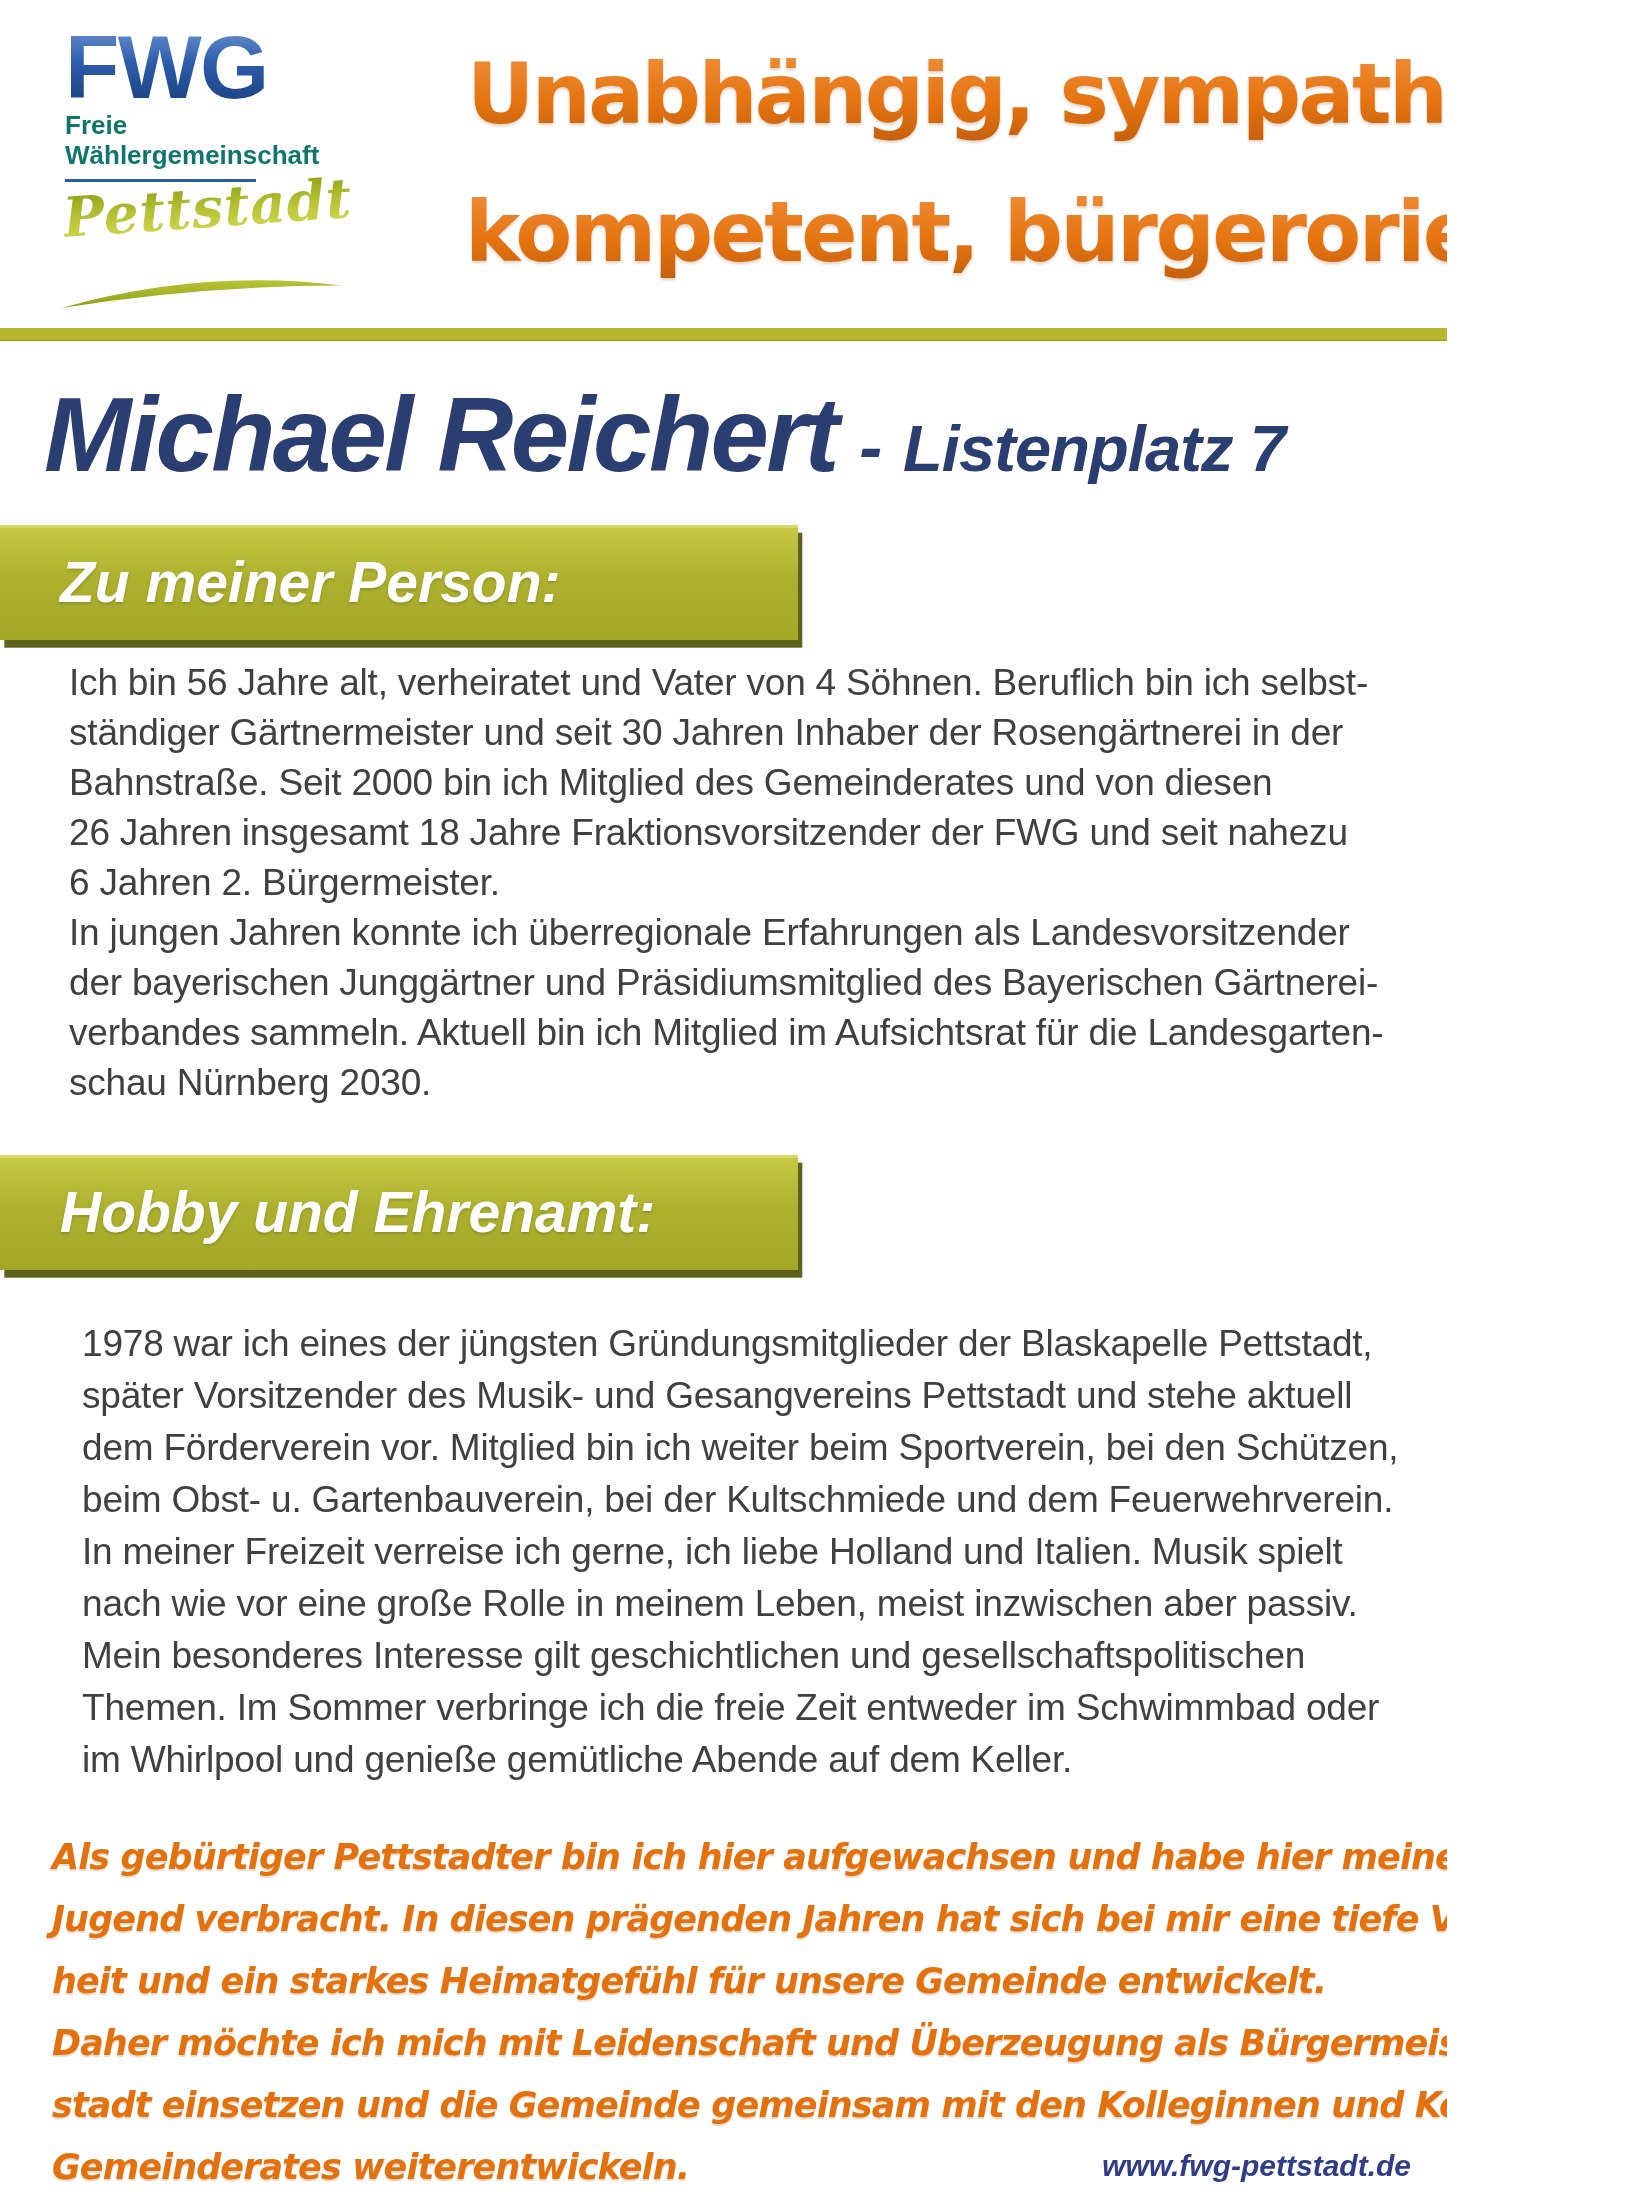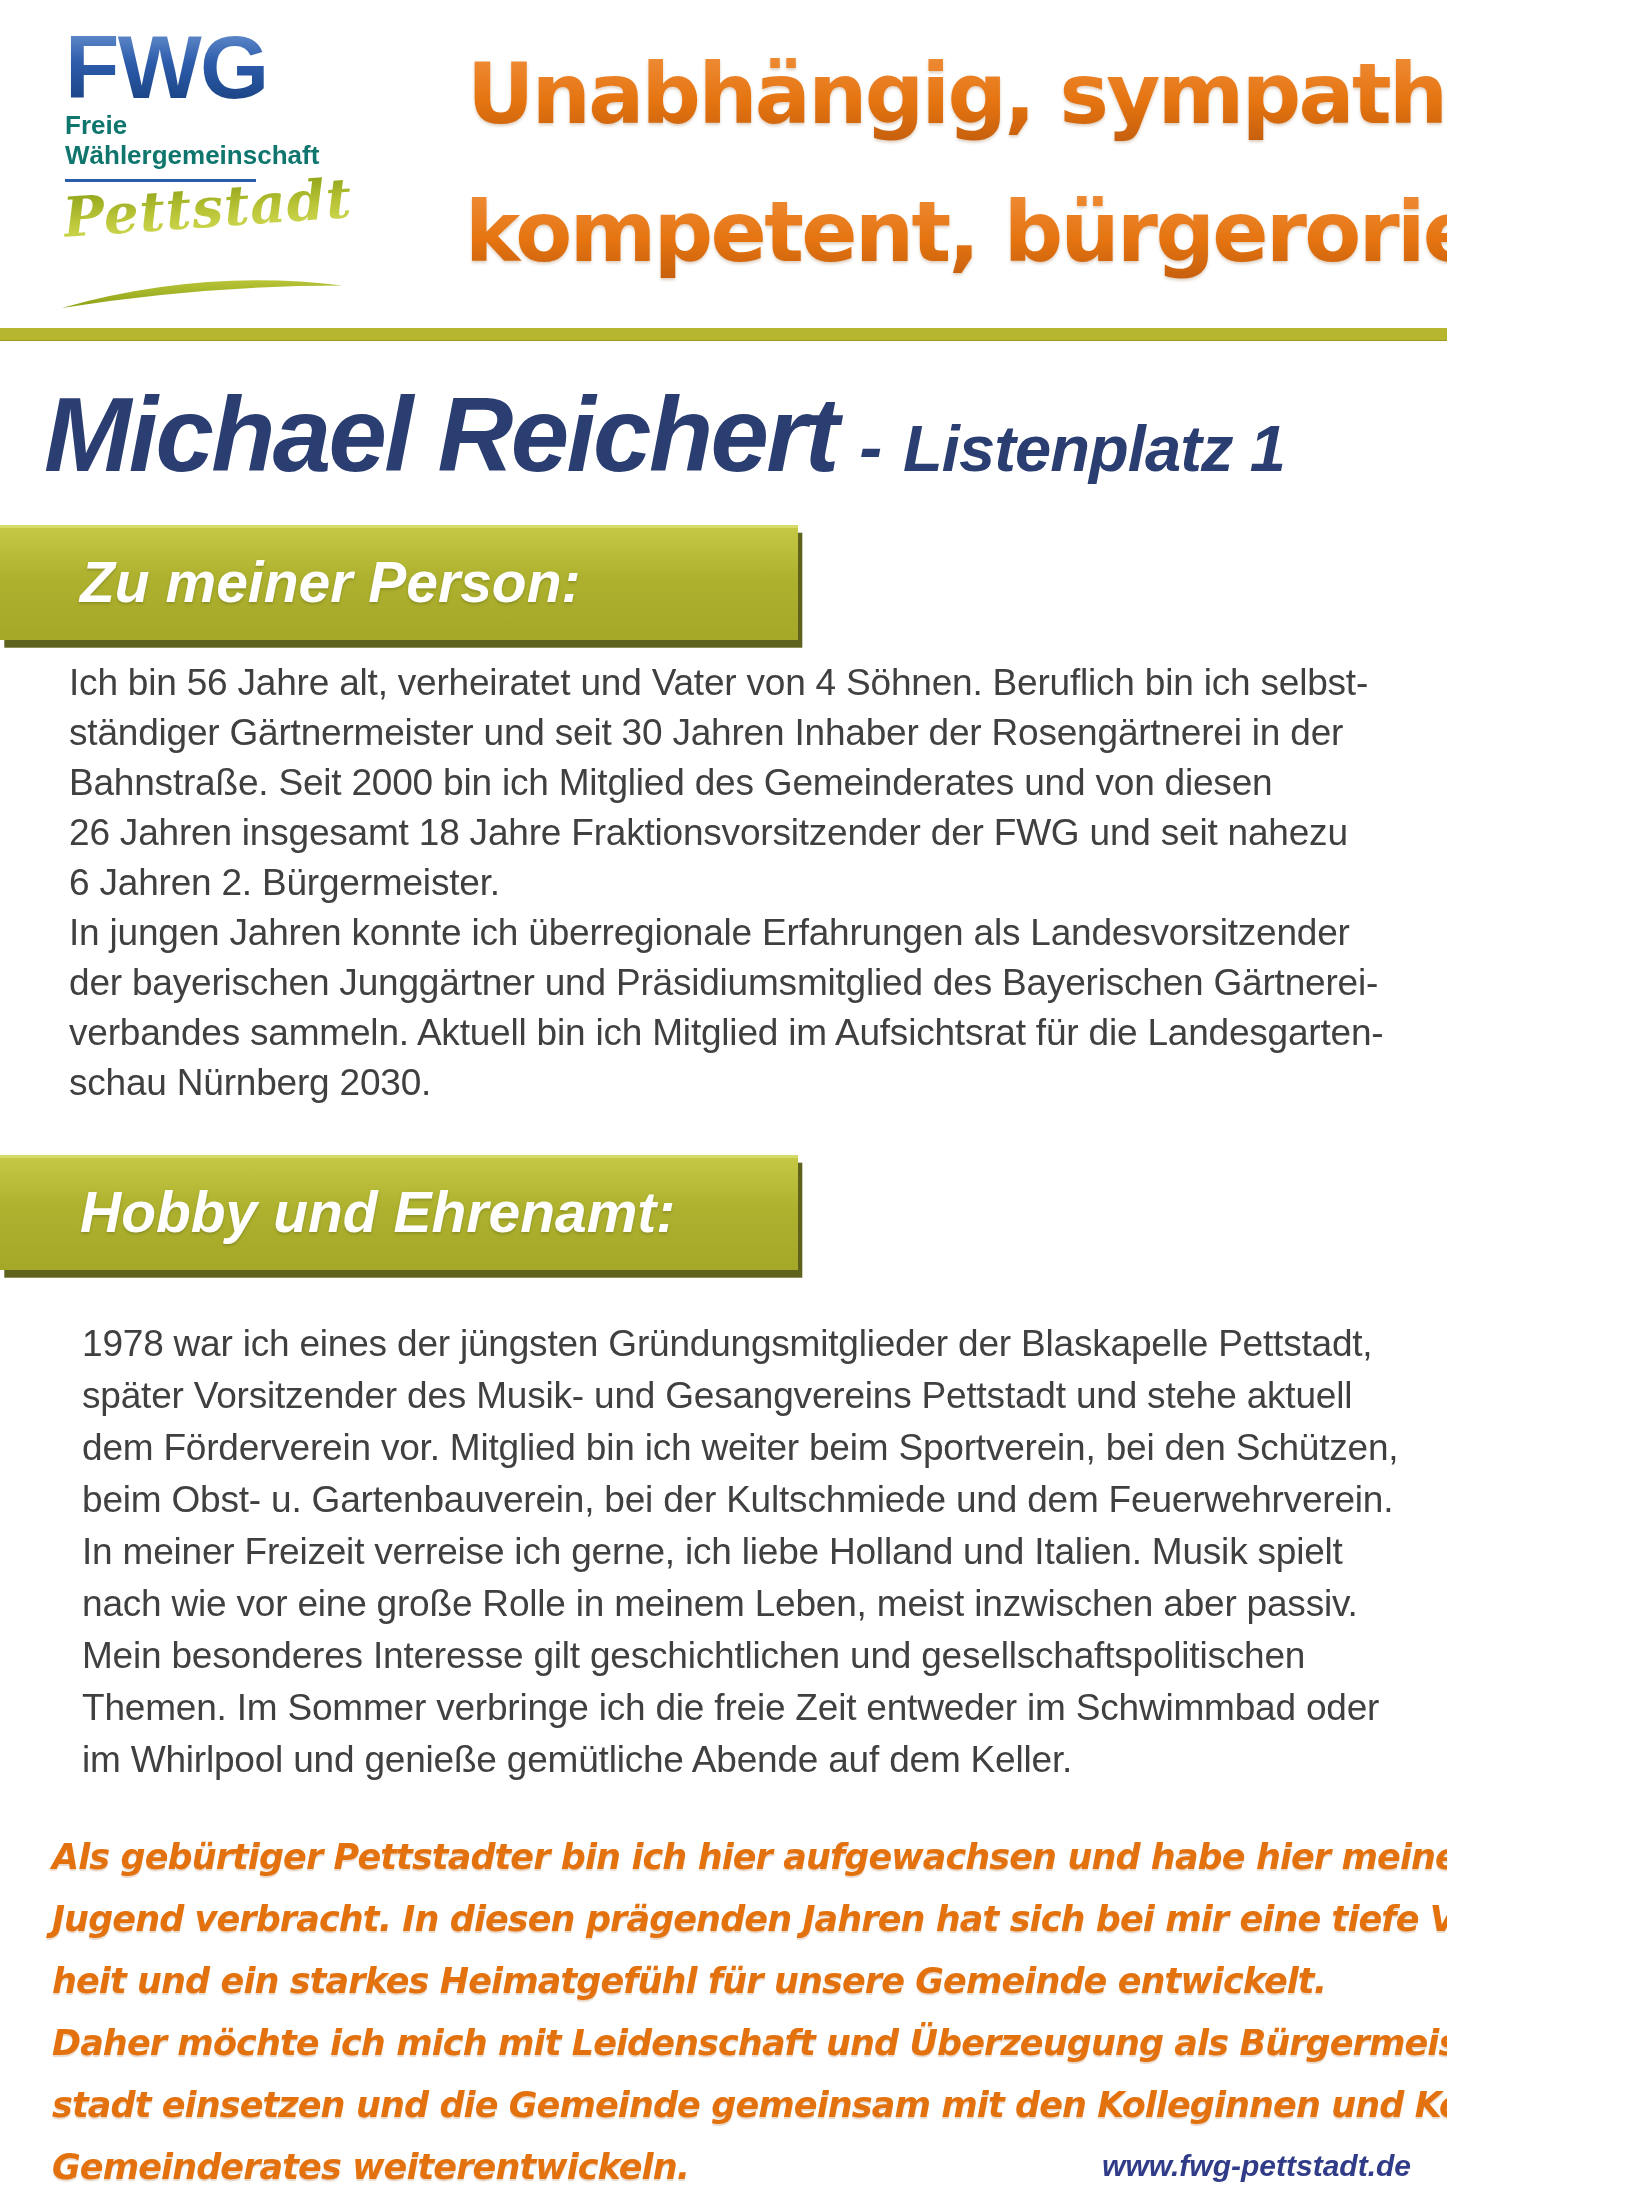--- a/index.html
+++ b/index.html
@@ -58,21 +58,21 @@
   .title-pos{font-size:65px;letter-spacing:-0.9px;}
 
   
   .banner{
     position:absolute;left:0;width:798px;height:112px;
     background:linear-gradient(180deg,#c5c843 0%,#aeb12e 45%,#a5a827 100%);
     border-top:3.4px solid #d6da69;
     box-shadow:4.3px 7.7px 0 #5e621d;
   }
   .banner-label{
-    display:block;padding-left:80px;line-height:108px;white-space:nowrap;
+    display:block;padding-left:60px;line-height:108px;white-space:nowrap;
     font-size:57px;font-style:italic;font-weight:bold;color:#ffffff;letter-spacing:0;
     text-shadow:0 1.7px 2.6px rgba(90,95,25,0.35);
   }
   .banner-1{top:525px;}
   .banner-2{top:1155px;}
 
   
   .bodytext{
     position:absolute;color:#404040;font-size:37px;letter-spacing:-0.2px;white-space:nowrap;
   }
@@ -119,21 +119,21 @@
   <div class="headline">
     <div class="headline-line">Unabhängig, sympathisch,</div>
     <div class="headline-line">kompetent, bürgerorientiert!</div>
   </div>
 
   <div class="divider"></div>
 
   <h1 class="title">
     <span class="title-name">Michael Reichert</span>
     <span class="title-dash">-</span>
-    <span class="title-pos">Listenplatz 1</span>
+    <span class="title-pos">Listenplatz 7</span>
   </h1>
 
   <div class="banner banner-1">
     <span class="banner-label">Zu meiner Person:</span>
   </div>
   <div class="bodytext bodytext-1">Ich bin 56 Jahre alt, verheiratet und Vater von 4 Söhnen. Beruflich bin ich selbst-<br>ständiger Gärtnermeister und seit 30 Jahren Inhaber der Rosengärtnerei in der<br>Bahnstraße. Seit 2000 bin ich Mitglied des Gemeinderates und von diesen<br>26 Jahren insgesamt 18 Jahre Fraktionsvorsitzender der FWG und seit nahezu<br>6 Jahren 2. Bürgermeister.<br>In jungen Jahren konnte ich überregionale Erfahrungen als Landesvorsitzender<br>der bayerischen Junggärtner und Präsidiumsmitglied des Bayerischen Gärtnerei-<br>verbandes sammeln. Aktuell bin ich Mitglied im Aufsichtsrat für die Landesgarten-<br>schau Nürnberg 2030.</div>
 
   <div class="banner banner-2">
     <span class="banner-label">Hobby und Ehrenamt:</span>
   </div>

